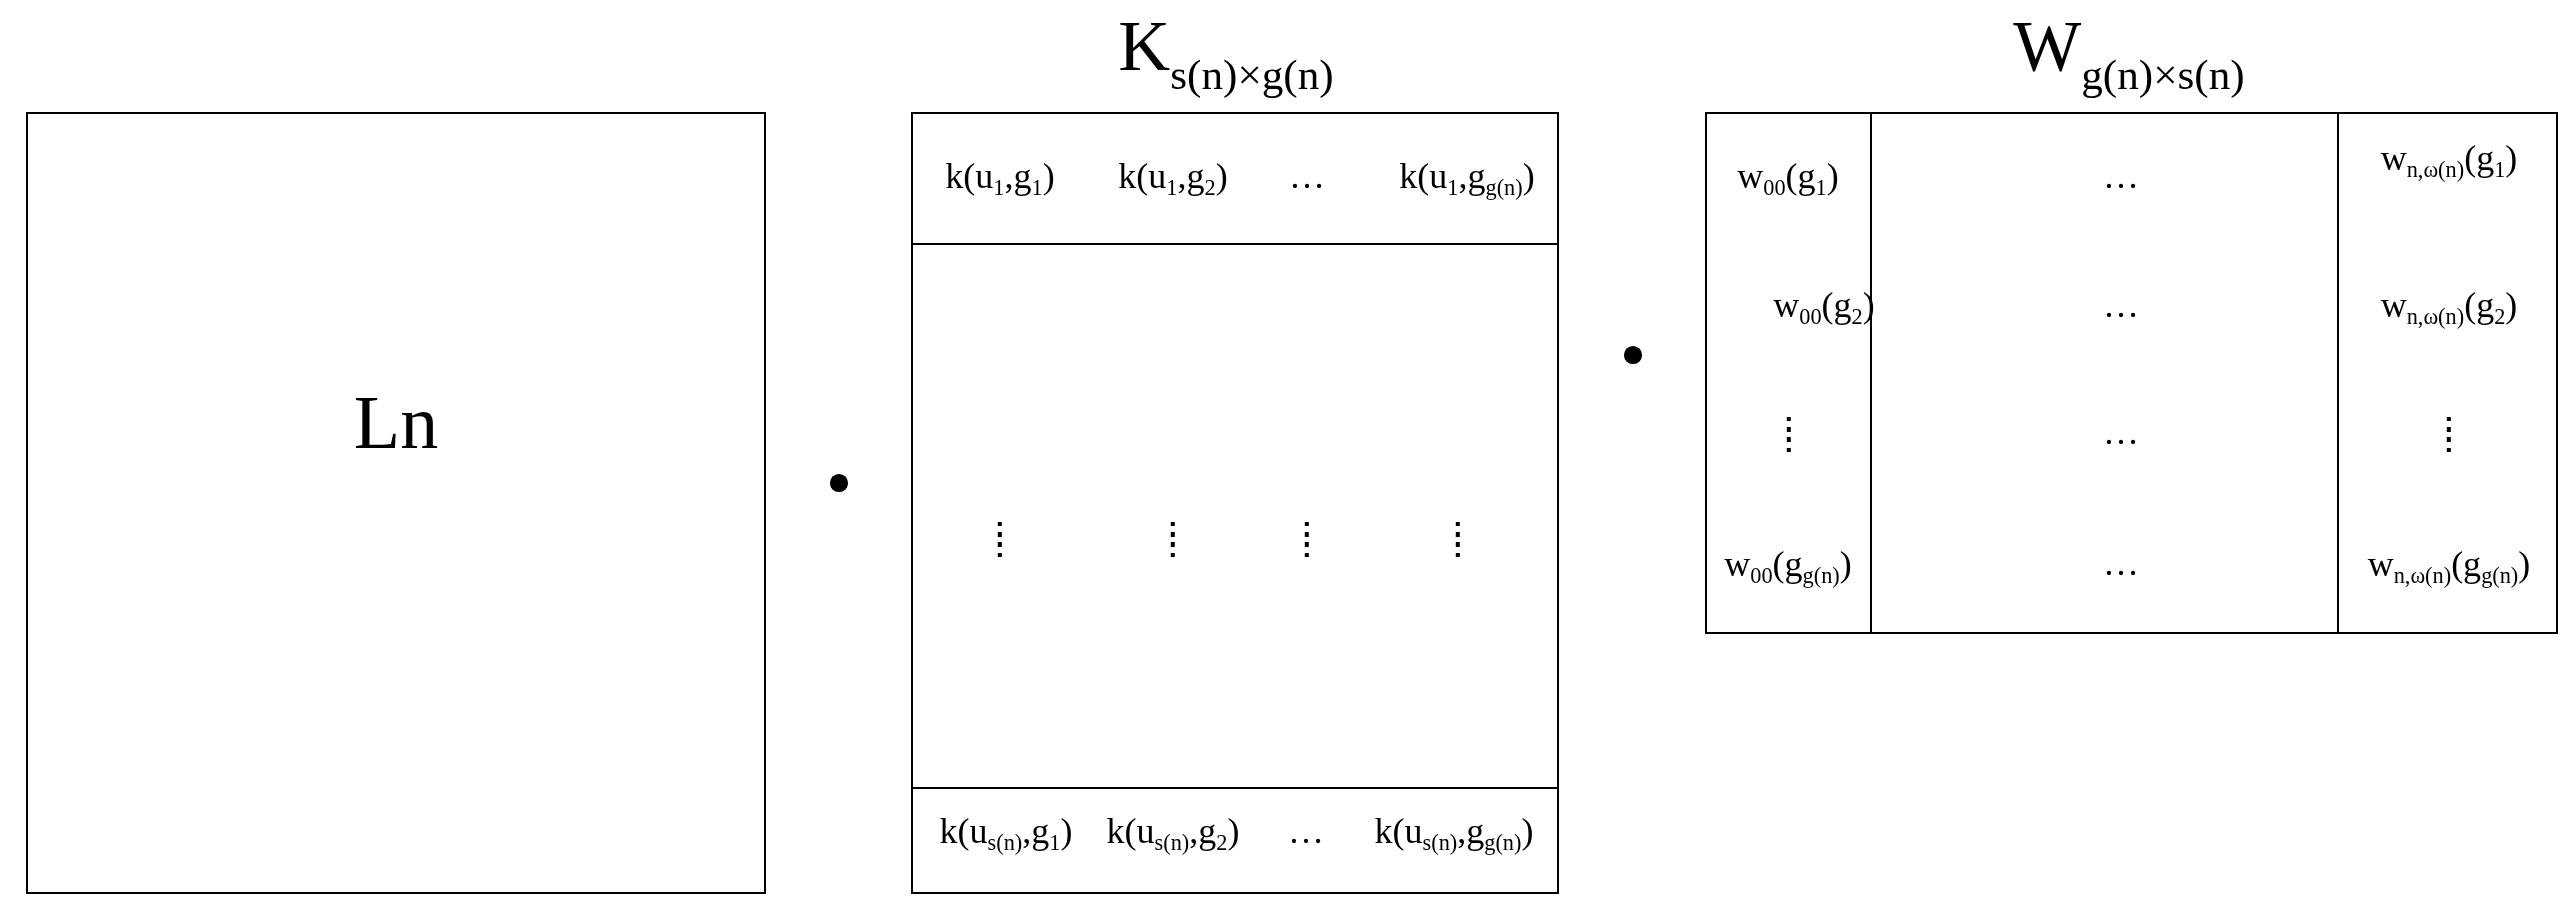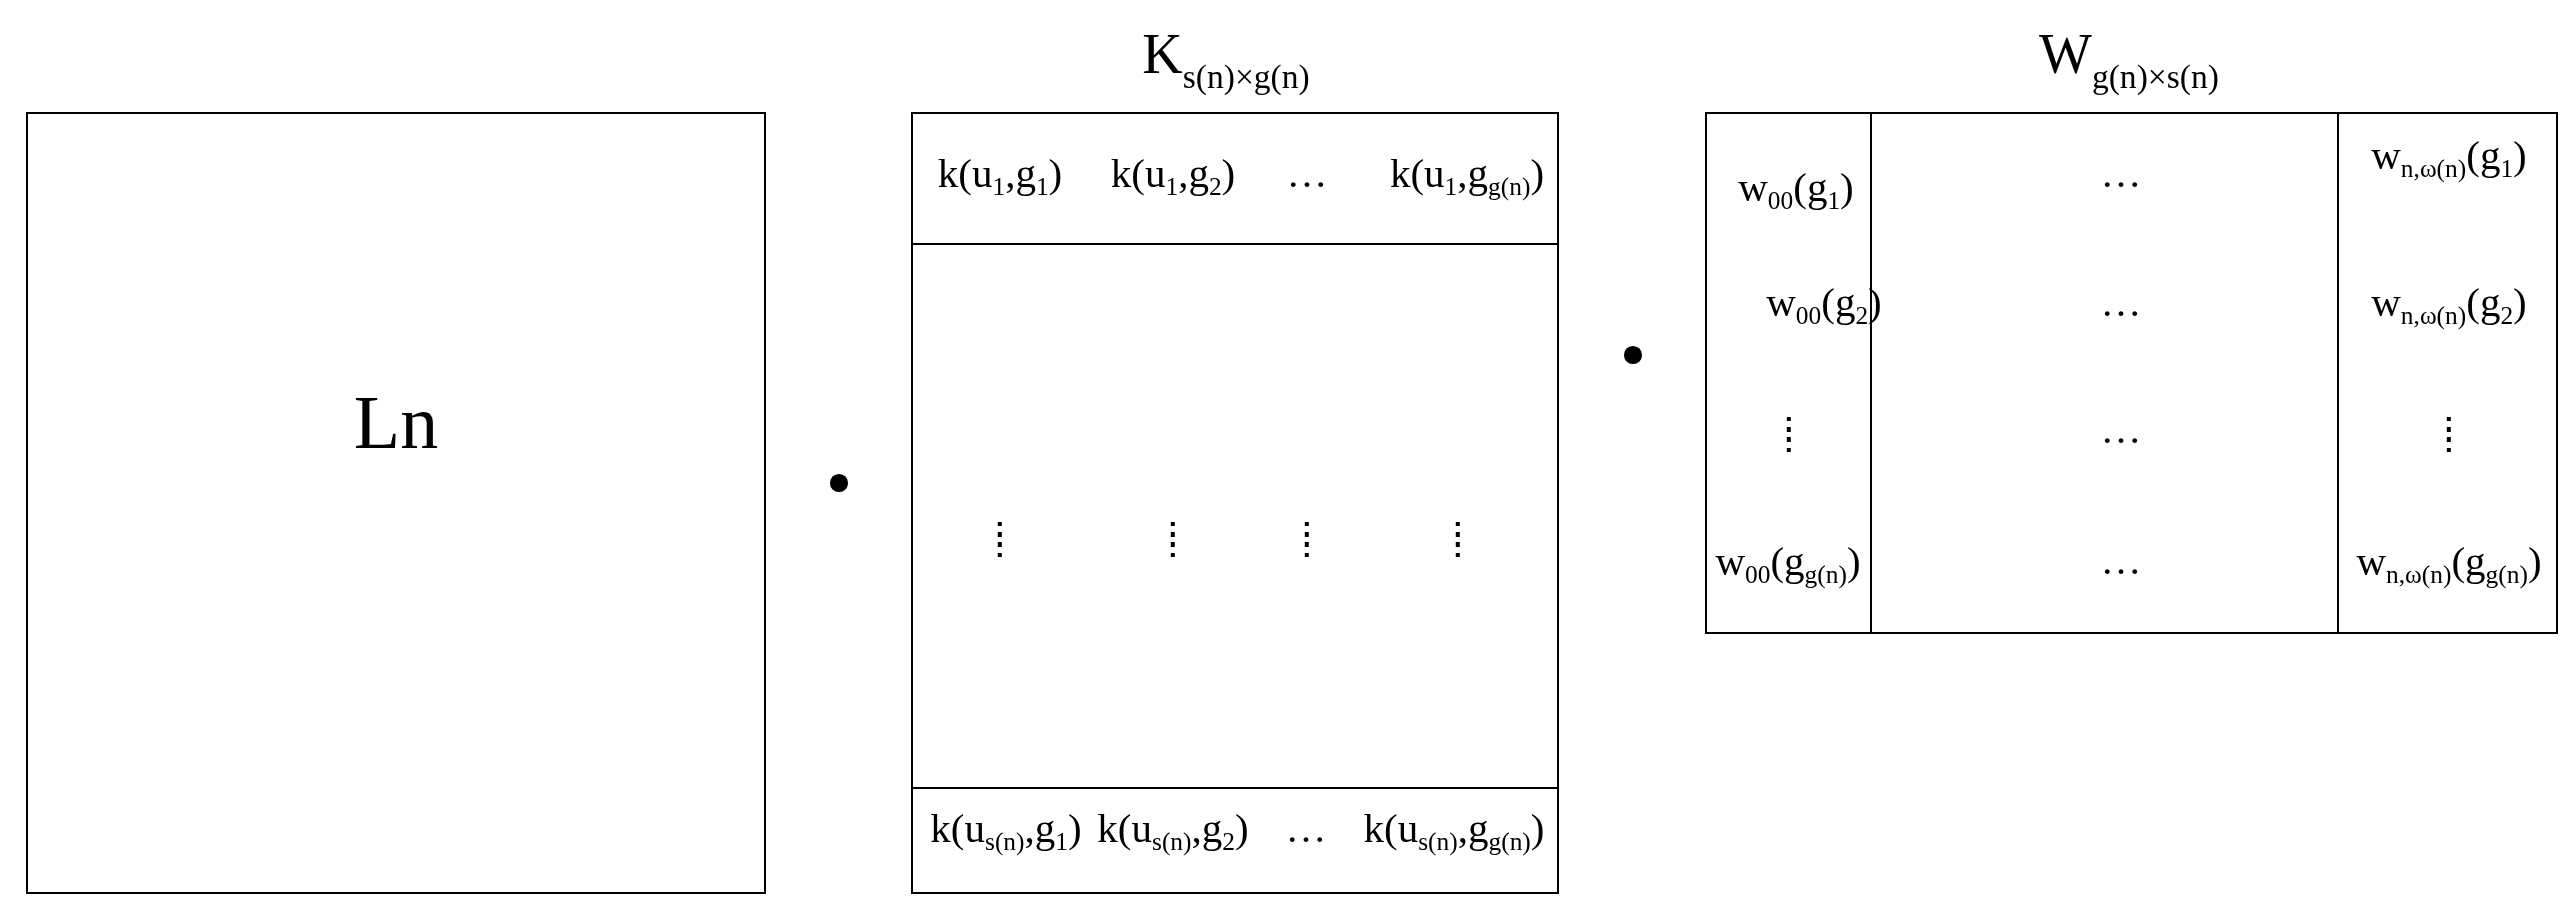--- a/index.html
+++ b/index.html
@@ -3,23 +3,23 @@
 <meta charset="utf-8">
 <style>
   html, body { margin: 0; padding: 0; background: #ffffff; }
   body { width: 2576px; height: 912px; position: relative; overflow: hidden;
          font-family: "Liberation Serif", "DejaVu Serif", serif; color: #000; }
   .box { position: absolute; border: 2.2px solid #000; box-sizing: border-box; background: #fff; }
   .hline { position: absolute; height: 2.2px; background: #000; }
   .vline { position: absolute; width: 2.2px; background: #000; }
   .dot { position: absolute; width: 17.5px; height: 17.5px; border-radius: 50%; background: #000; }
   .txt { position: absolute; white-space: nowrap; line-height: 1; transform: translate(-50%, -100%); }
-  .cell { font-size: 41px; }
+  .cell { font-size: 36px; }
   .cell sub { font-size: 0.62em; vertical-align: -0.32em; line-height: 0; }
-  .title { font-size: 56px; }
+  .title { font-size: 72px; }
   .title sub { font-size: 0.6em; vertical-align: -0.45em; line-height: 0; }
   .big { font-size: 76px; }
   .vdots { position: absolute; width: 4.4px; transform: translateX(-50%); }
   .vdots span { display: block; width: 4.4px; height: 4.4px; background: #000; margin-bottom: 5.8px; }
 </style>
 </head>
 <body>
 
 <div class="box" style="left:26px; top:112px; width:740px; height:782px;"></div>
 <div class="txt big" style="left:396px; top:460px;">Ln</div>
@@ -82,21 +82,21 @@
 
 <div class="dot" style="left:1624px; top:346px;"></div>
 
 <div class="txt title" style="left:2129px; top:82px;">
   <span>W</span><sub>g(n)×s(n)</sub>
 </div>
 <div class="box" style="left:1705px; top:112px; width:853px; height:522px;"></div>
 <div class="vline" style="left:1870px; top:112px; height:522px;"></div>
 <div class="vline" style="left:2337px; top:112px; height:522px;"></div>
 
-<div class="txt cell" style="left:1788px; top:208px;margin-left:8px;">
+<div class="txt cell" style="left:1788px; top:194px;">
   <span>w</span><sub>00</sub><span>(g</span><sub>1</sub><span>)</span>
 </div>
 <div class="txt cell" style="left:1788px; top:323px;margin-left:36px;">
   <span>w</span><sub>00</sub><span>(g</span><sub>2</sub><span>)</span>
 </div>
 <div class="vdots" style="left:1789px; top:417px;">
     <span></span>
     <span></span>
     <span></span>
     <span></span>

